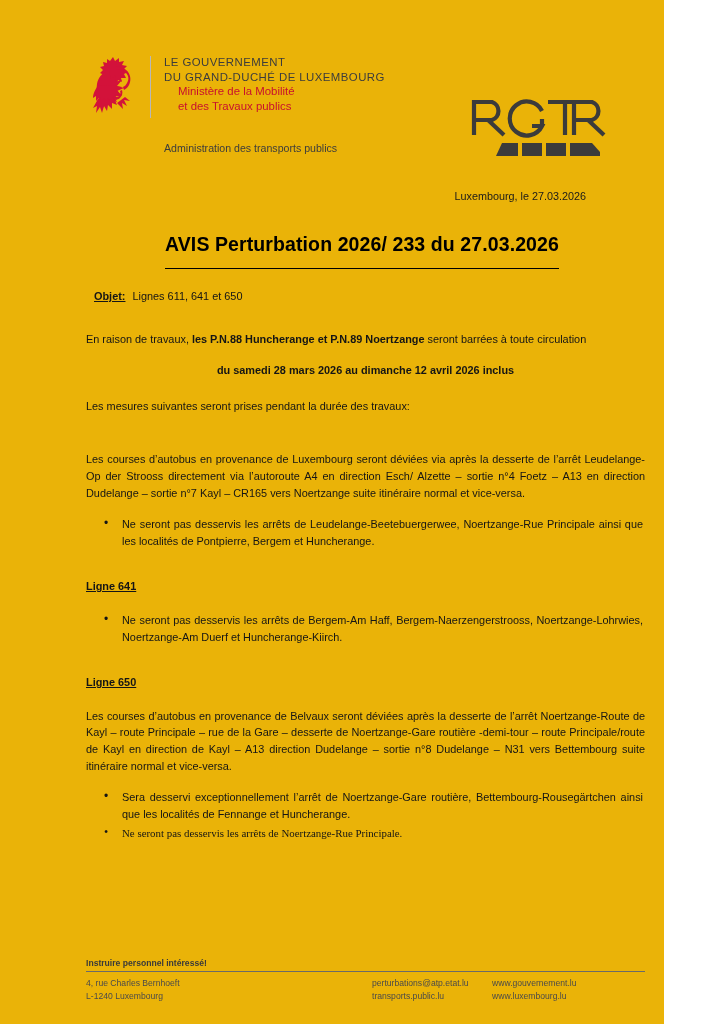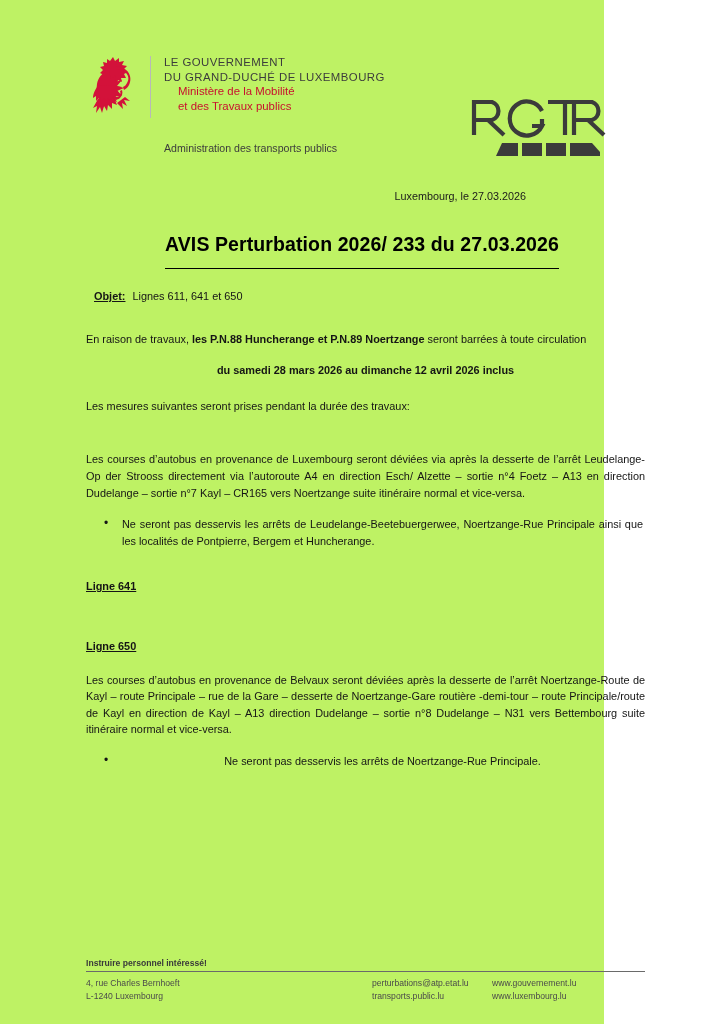--- a/index.html
+++ b/index.html
@@ -12,23 +12,23 @@
     height: 1024px;
     position: relative;
     font-family: "Liberation Sans", sans-serif;
     color: #111111;
     overflow: hidden;
   }
 
   .page {
     position: absolute;
     left: 0; top: 0;
-    width: 604px;
+    width: 664px;
     height: 1024px;
-    background: #bef264;
+    background: #eab308;
   }
 
   
   .header {
     position: absolute;
     left: 86px;
     top: 52px;
     width: 560px;
     height: 118px;
   }
@@ -166,21 +166,21 @@
     text-align: justify;
     padding-right: 2px;
   }
   ul.bullets li::before {
     content: "\2022";
     position: absolute;
     left: -18px;
     top: -1px;
     font-size: 12px;
   }
-  ul.bullets li.nojust { text-align: center; }
+  ul.bullets li.nojust { text-align: left; font-family: Liberation Serif, serif; }
 
   .sec-spacer { height: 22px; }
   .sec-spacer-lg { height: 26px; }
 
   
   .footer {
     position: absolute;
     left: 86px;
     top: 958px;
     width: 559px;
@@ -288,26 +288,30 @@
     <div class="sec-spacer"></div>
 
     <p class="para">Les courses d’autobus en provenance de Luxembourg seront déviées via après la desserte de l’arrêt Leudelange-Op der Strooss directement via l’autoroute A4 en direction Esch/ Alzette – sortie n°4 Foetz – A13 en direction Dudelange – sortie n°7 Kayl – CR165 vers Noertzange suite itinéraire normal et vice-versa.</p>
     <ul class="bullets">
       <li>Ne seront pas desservis les arrêts de Leudelange-Beetebuergerwee, Noertzange-Rue Principale ainsi que les localités de Pontpierre, Bergem et Huncherange.</li>
     </ul>
 
     <div class="sec-spacer-lg"></div>
 
     <div class="ligne-head">Ligne 641</div>
+    <ul class="bullets">
+      <li>Ne seront pas desservis les arrêts de Bergem-Am Haff, Bergem-Naerzengerstrooss, Noertzange-Lohrwies, Noertzange-Am Duerf et Huncherange-Kiirch.</li>
+    </ul>
 
     <div class="sec-spacer-lg"></div>
 
     <div class="ligne-head">Ligne 650</div>
     <p class="para">Les courses d’autobus en provenance de Belvaux seront déviées après la desserte de l’arrêt Noertzange-Route de Kayl – route Principale – rue de la Gare – desserte de Noertzange-Gare routière -demi-tour – route Principale/route de Kayl en direction de Kayl – A13 direction Dudelange – sortie n°8 Dudelange – N31 vers Bettembourg suite itinéraire normal et vice-versa.</p>
     <ul class="bullets">
+      <li>Sera desservi exceptionnellement l’arrêt de Noertzange-Gare routière, Bettembourg-Rousegärtchen ainsi que les localités de Fennange et Huncherange.</li>
       <li class="nojust">Ne seront pas desservis les arrêts de Noertzange-Rue Principale.</li>
     </ul>
 
   </div>
 
   <div class="footer">
     <div class="footer-note">Instruire personnel intéressé!</div>
     <div class="footer-rule"></div>
     <div class="footer-cols">
       <div class="fcol fcol-a">

